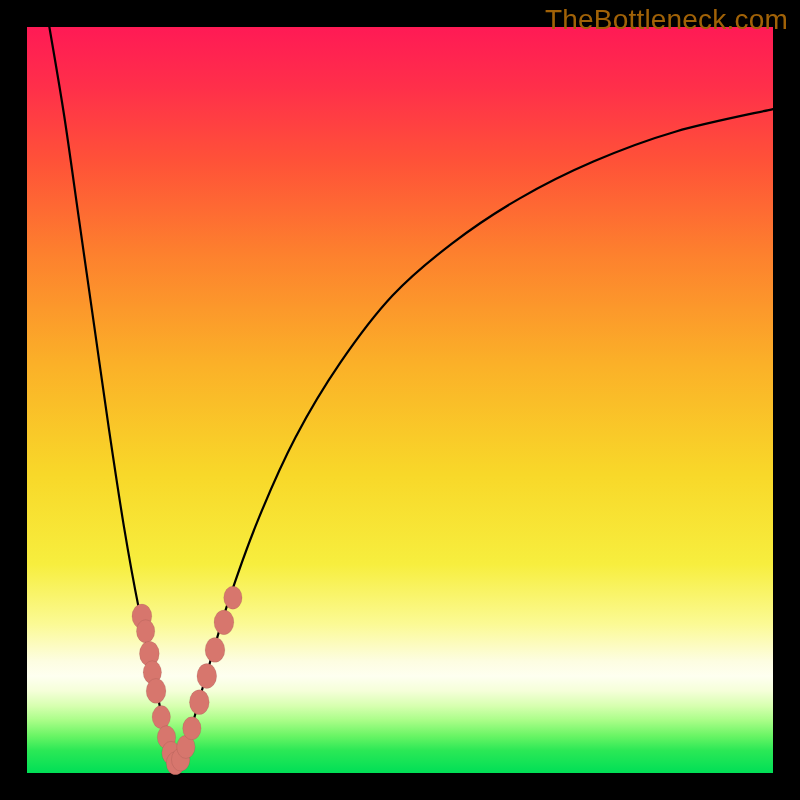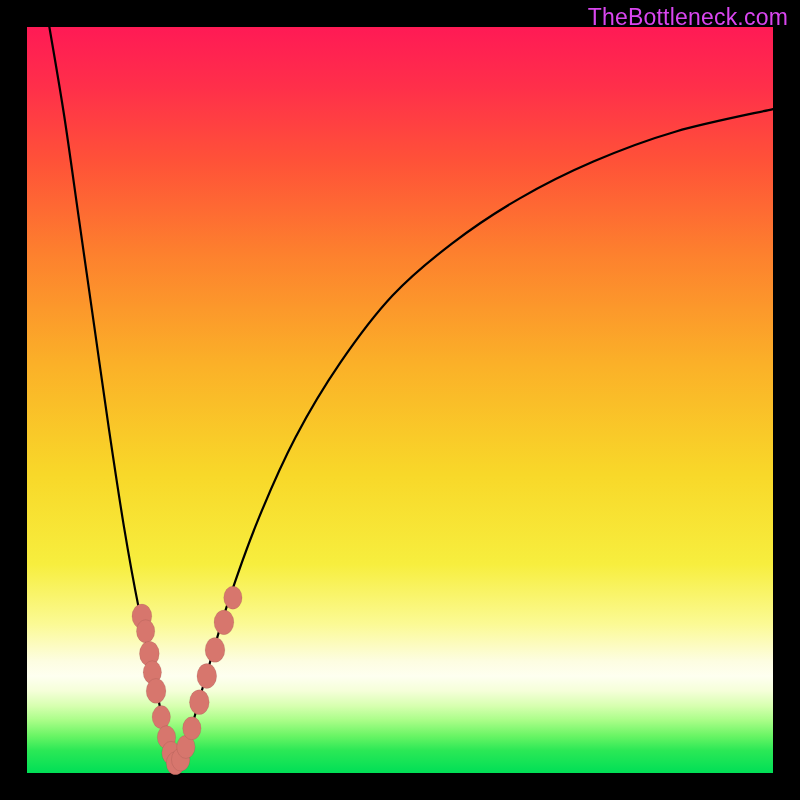--- a/index.html
+++ b/index.html
@@ -40,22 +40,22 @@
       #a8fd87 93%,
       #6af565 95%,
       #2be856 97%,
       #00df56 100%
     );
   }
   .watermark {
     position: absolute;
     top: 4px;
     right: 12px;
-    color: #d946ef;
-    font-size: 23px;
+    color: #a16207;
+    font-size: 28px;
     letter-spacing: 0.2px;
     font-weight: 500;
     user-select: none;
   }
   svg.curve-layer {
     position: absolute;
     inset: 0;
     width: 746px;
     height: 746px;
     overflow: visible;

